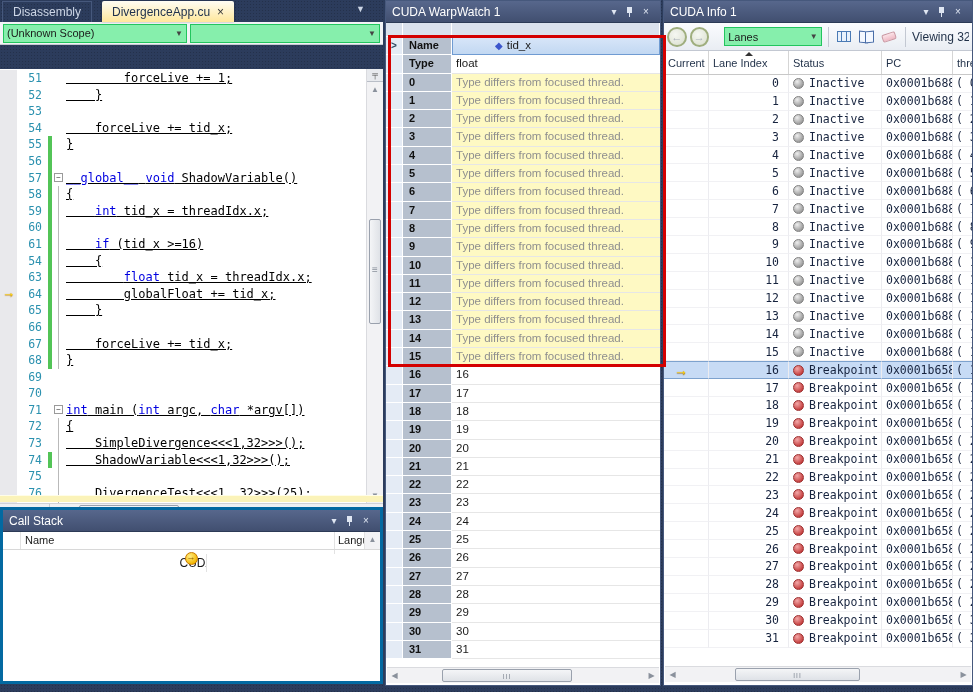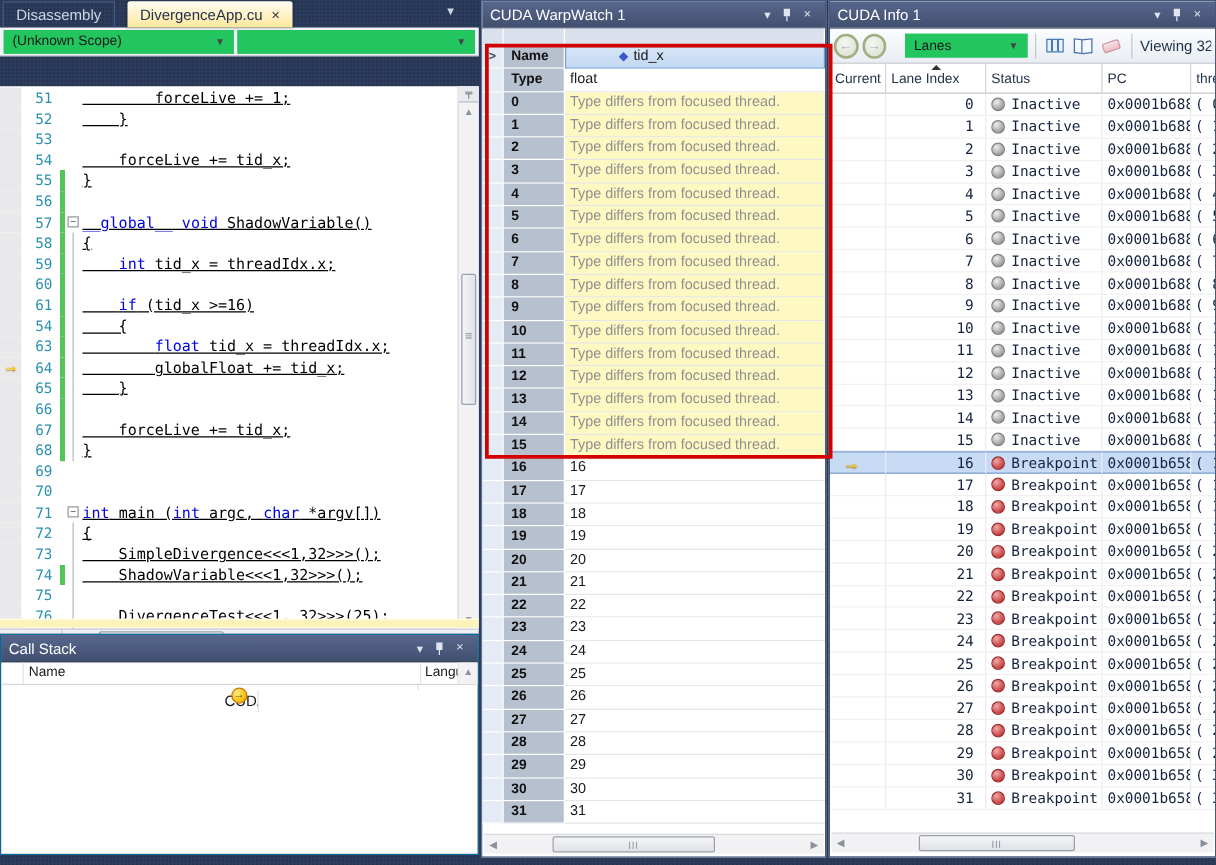--- a/index.html
+++ b/index.html
@@ -38,21 +38,21 @@
   .tab.active {
     background:linear-gradient(#fffdf4,#ffe79b);
     color:#22334e; border-radius:2px 2px 0 0; margin-left:10px;
     box-shadow:0 0 2px rgba(0,0,0,.4);
   }
   .tabclose { margin-left:7px; font-size:12px; color:#3a3a3a; }
   .tablist-btn { position:absolute; right:18px; top:4px; color:#cdd6e6; font-size:9px; }
 
   .navbar { height:23px; background:#f2f3f6; border-bottom:1px solid #c6c9d1;
             display:flex; align-items:center; padding:0 3px; gap:3px; }
-  .combo { background:#22c55e; border:4px solid #22c55e; height:19px;
+  .combo { background:#86efac; border:1px solid #22c55e; height:19px;
            display:flex; align-items:center; font-size:11px; padding:0 3px; position:relative; }
   .combo .dd { margin-left:auto; font-size:8px; color:#444; padding-left:4px; }
   .combo.scope { width:184px; }
   .combo.member { flex:1; }
 
   .codewrap { position:relative; height:434px; background:#fff; overflow:hidden;margin-top:24px; }
   #code-lines { position:absolute; left:0; top:1px; right:17px; }
   .cl { display:flex; height:16.6px; align-items:stretch; white-space:pre; }
   .cl .m { width:17px; background:#e9e9ec; flex:none; position:relative; }
   .cl .n { width:30px; flex:none; text-align:right; padding-right:5px;
@@ -88,21 +88,21 @@
   .hthumb { position:absolute; top:1px; bottom:1px;
             background:linear-gradient(#f4f5f7,#dfe2e7); border:1px solid #9aa1ad; border-radius:2px; }
   .hthumb::after { content:"lll"; position:absolute; left:0; right:0; top:0; bottom:0;
                    text-align:center; color:#8a919c; font-size:8px; line-height:13px; letter-spacing:1px; }
 
   .ystrip { position:absolute; left:0; top:495px; width:383px; height:7px;
             background:#fbf3b9; border-top:1px solid #fffde8; }
 
   
   .callstack { position:absolute; left:0; top:507px; width:383px; height:177px;
-               border:1px solid #0369a1; background:#737373; }
+               border:3px solid #0369a1; background:#3b82f6; }
   .cs-body { position:absolute; top:22px; bottom:0; left:0; right:0; background:#fff; }
   .cs-head { display:flex; height:18px; border-bottom:1px solid #d8d8d8; font-size:11px; }
   .cs-gut { width:18px; border-right:1px solid #e2e2e2; flex:none; position:relative; }
   .cs-name { flex:1; padding:2px 4px; border-right:1px solid #e2e2e2; overflow:hidden; white-space:nowrap; }
   .cs-lang { width:30px; flex:none; padding:2px 3px; overflow:hidden; white-space:nowrap; border-right:1px solid #e2e2e2; }
   .cs-sb { width:15px; flex:none; background:#f2f2f4; text-align:center; font-size:8px; color:#8a919c; line-height:15px; }
   .cs-row { display:flex; height:18px; font-size:12px; align-items:center;flex-direction:column; }
   .csicon { position:absolute; left:2px; top:2px; width:13px; height:13px; border-radius:50%;
             background:radial-gradient(circle at 35% 30%, #ffec82, #f2b600 75%);
             border:1px solid #c87800; }

